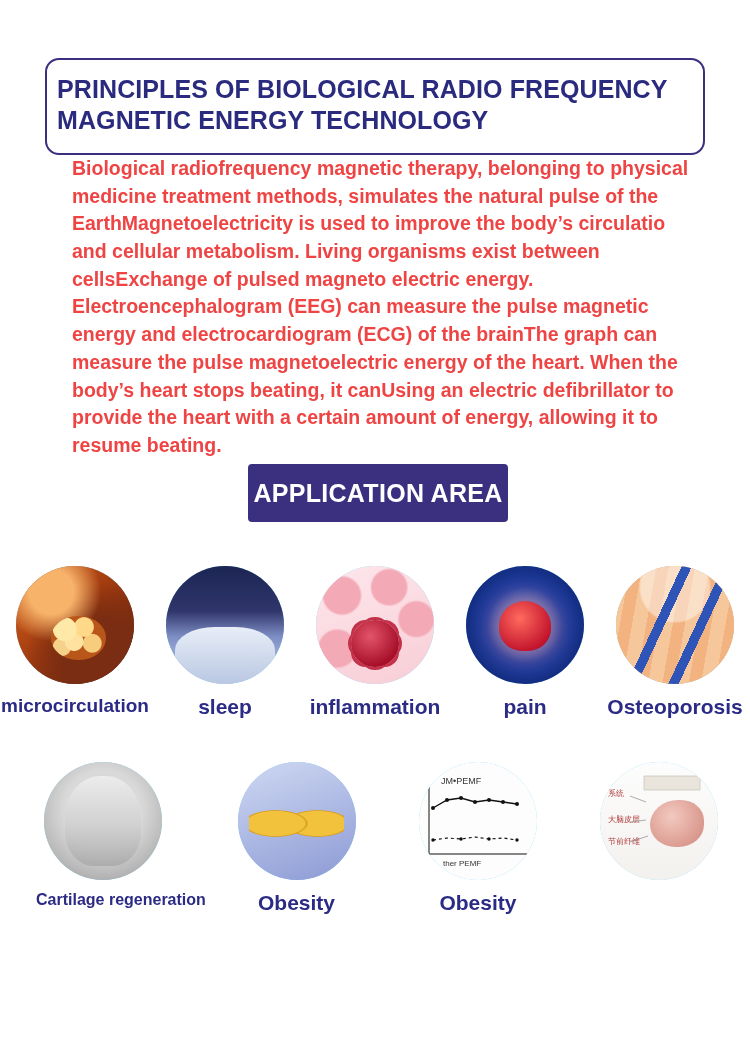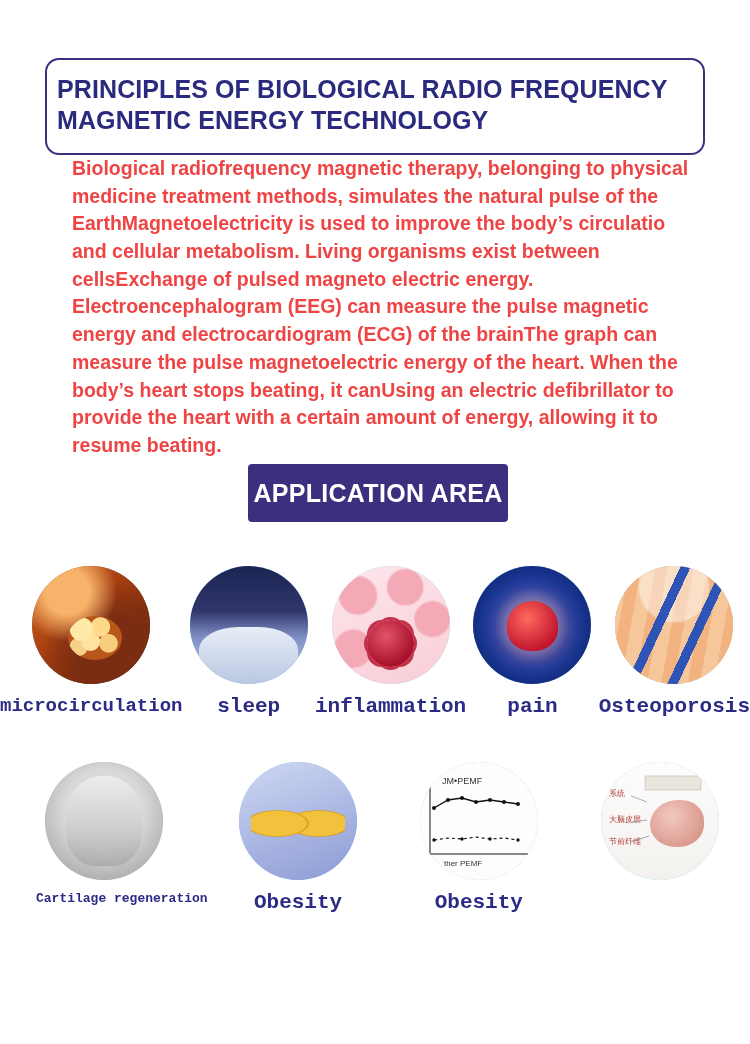--- a/index.html
+++ b/index.html
@@ -94,23 +94,22 @@
     position: relative;
     background: #7dd3fc;
   }
   .caption {
     margin-top: 11px;
     font-size: 21px;
     font-weight: bold;
     color: #2b2b86;
     text-align: center;
     white-space: nowrap;
-    font-family: Liberation Mono, monospace;
-  }
-  .caption.small { font-size: 13px; padding-left: 36px; }
+  }
+  .caption.small { font-size: 16px; padding-left: 36px; }
   .caption.med { font-size: 19px; }
 
   
   .art { position: absolute; inset: 0; }
 
   
   .art-micro {
     background:
       radial-gradient(circle at 30% 22%, #f7b36a 0 18%, rgba(247,179,106,0) 40%),
       radial-gradient(circle at 72% 78%, #7a2d12 0 30%, rgba(122,45,18,0) 60%),

